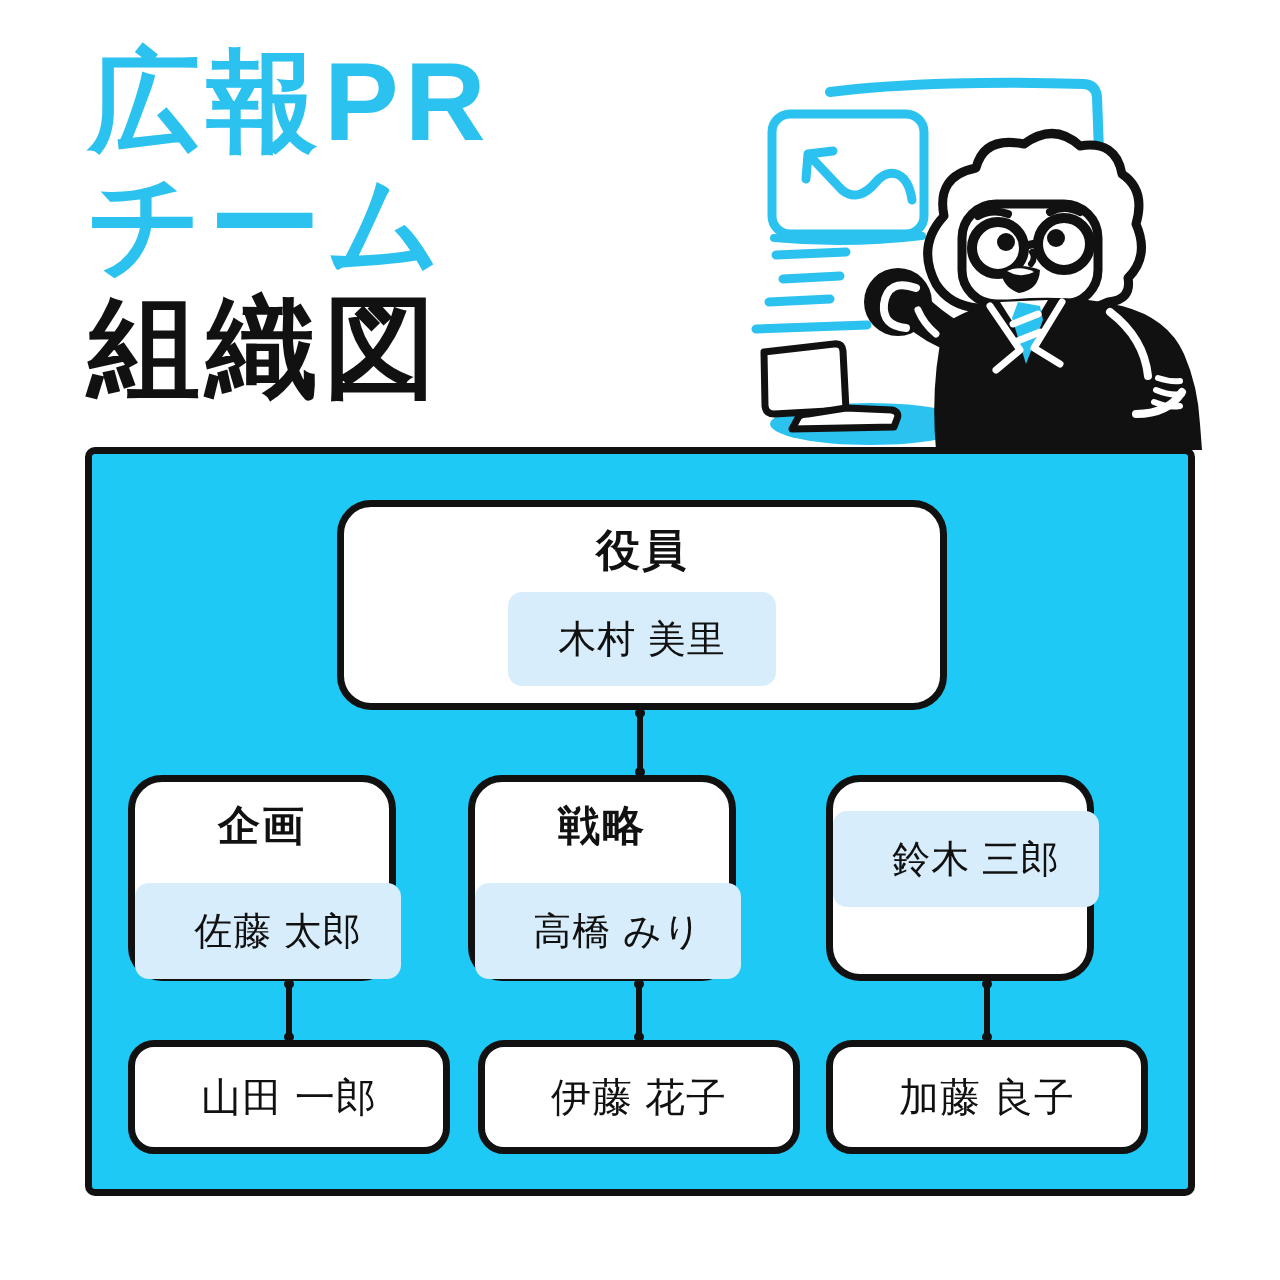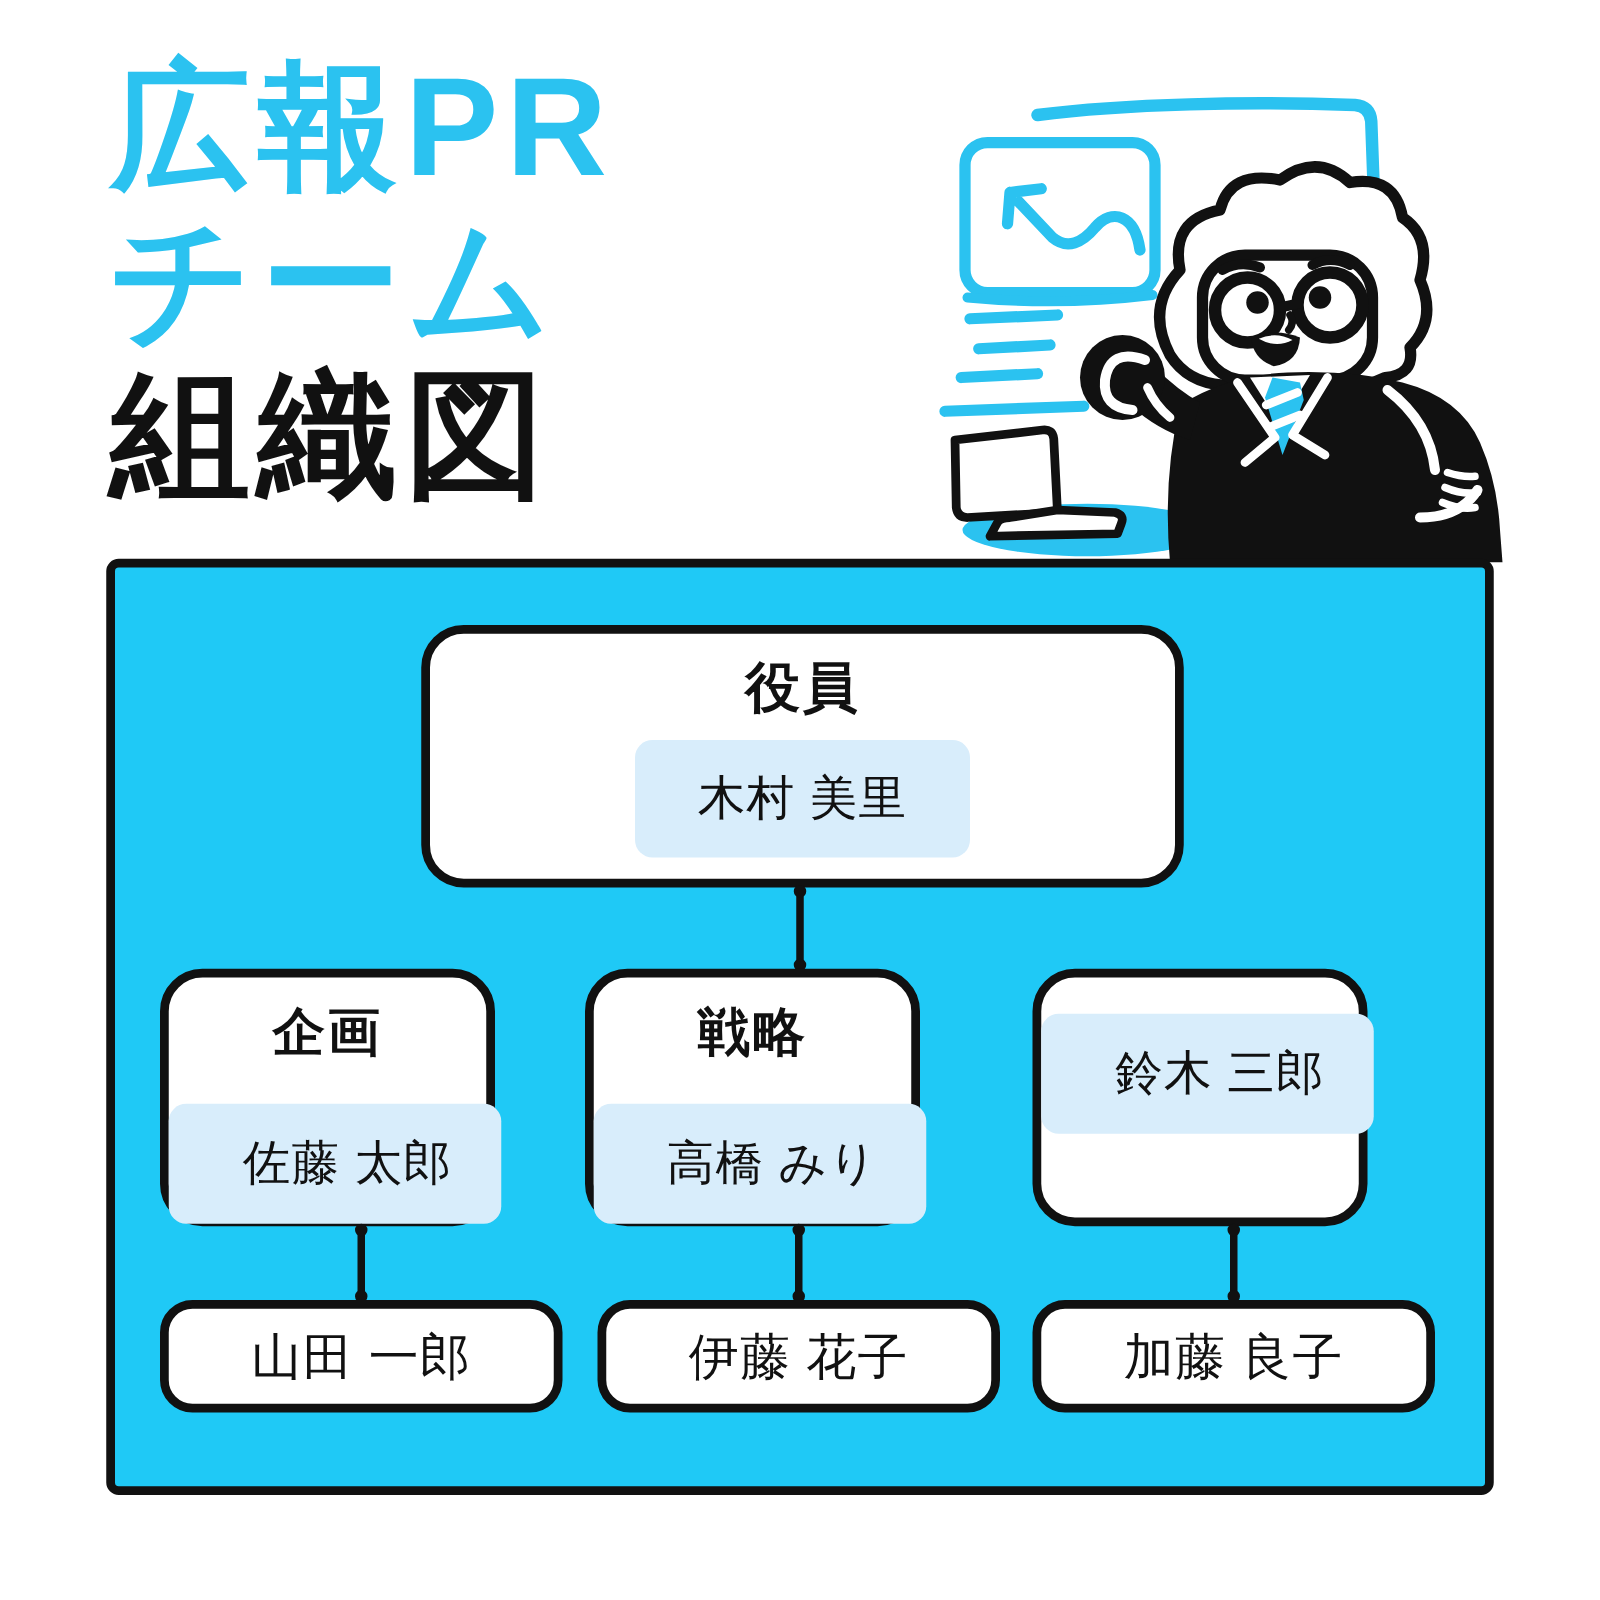--- a/index.html
+++ b/index.html
@@ -58,21 +58,21 @@
   .exec .node-title{font-size:44px;margin-top:14px;}
   .chips{display:flex;justify-content:center;gap:36px;margin-top:12px;}
   .chip{
     background:var(--chip);border-radius:14px;
     width:268px;height:94px;line-height:94px;
     font-size:38px;font-weight:400;letter-spacing:1px;
   }
   .dept{width:268px;height:206px;top:321px;}
   .dept .chip{width:266px;height:96px;line-height:96px;margin:29px auto 0;padding-left:20px;}
   .leaf{
-    position:absolute;width:322px;height:90px;top:586px;
+    position:absolute;width:322px;height:114px;top:586px;
     background:var(--white);border:7px solid var(--ink);border-radius:26px;
     display:flex;align-items:center;justify-content:center;
     font-size:40px;font-weight:400;letter-spacing:1px;
   }
   .connector{
     position:absolute;width:6px;background:var(--ink);
     transform:translateX(-50%);
   }
   .dot{
     position:absolute;left:50%;transform:translateX(-50%);

